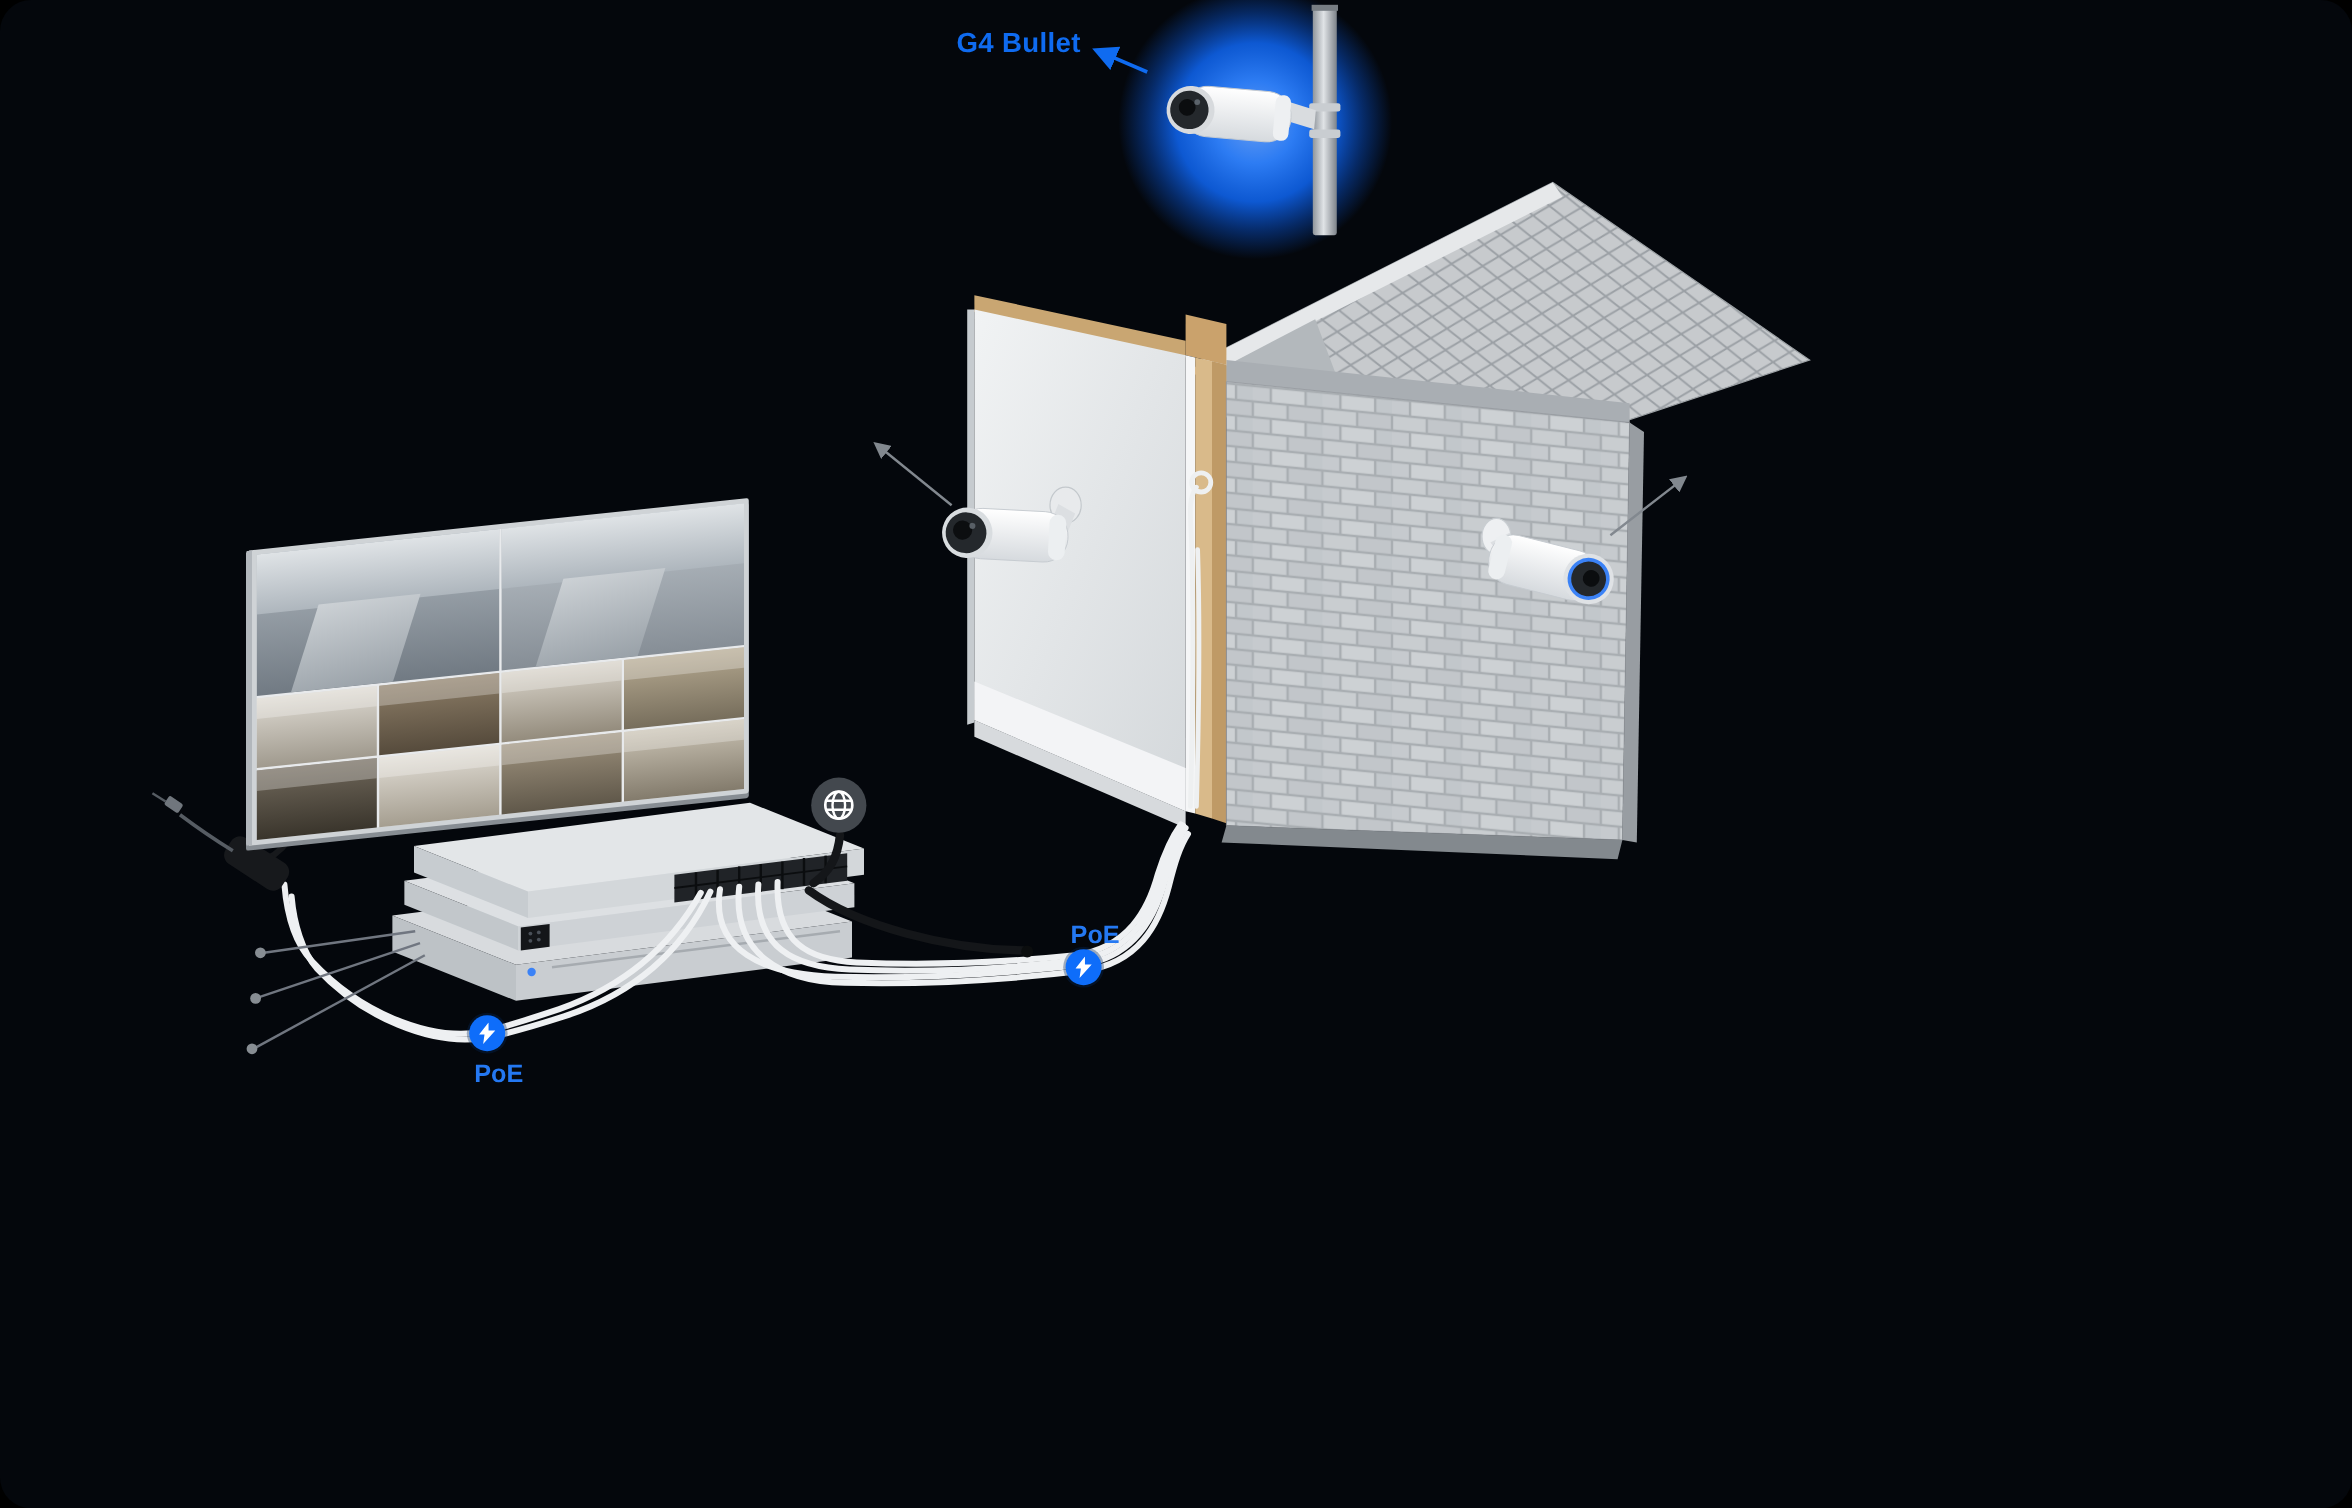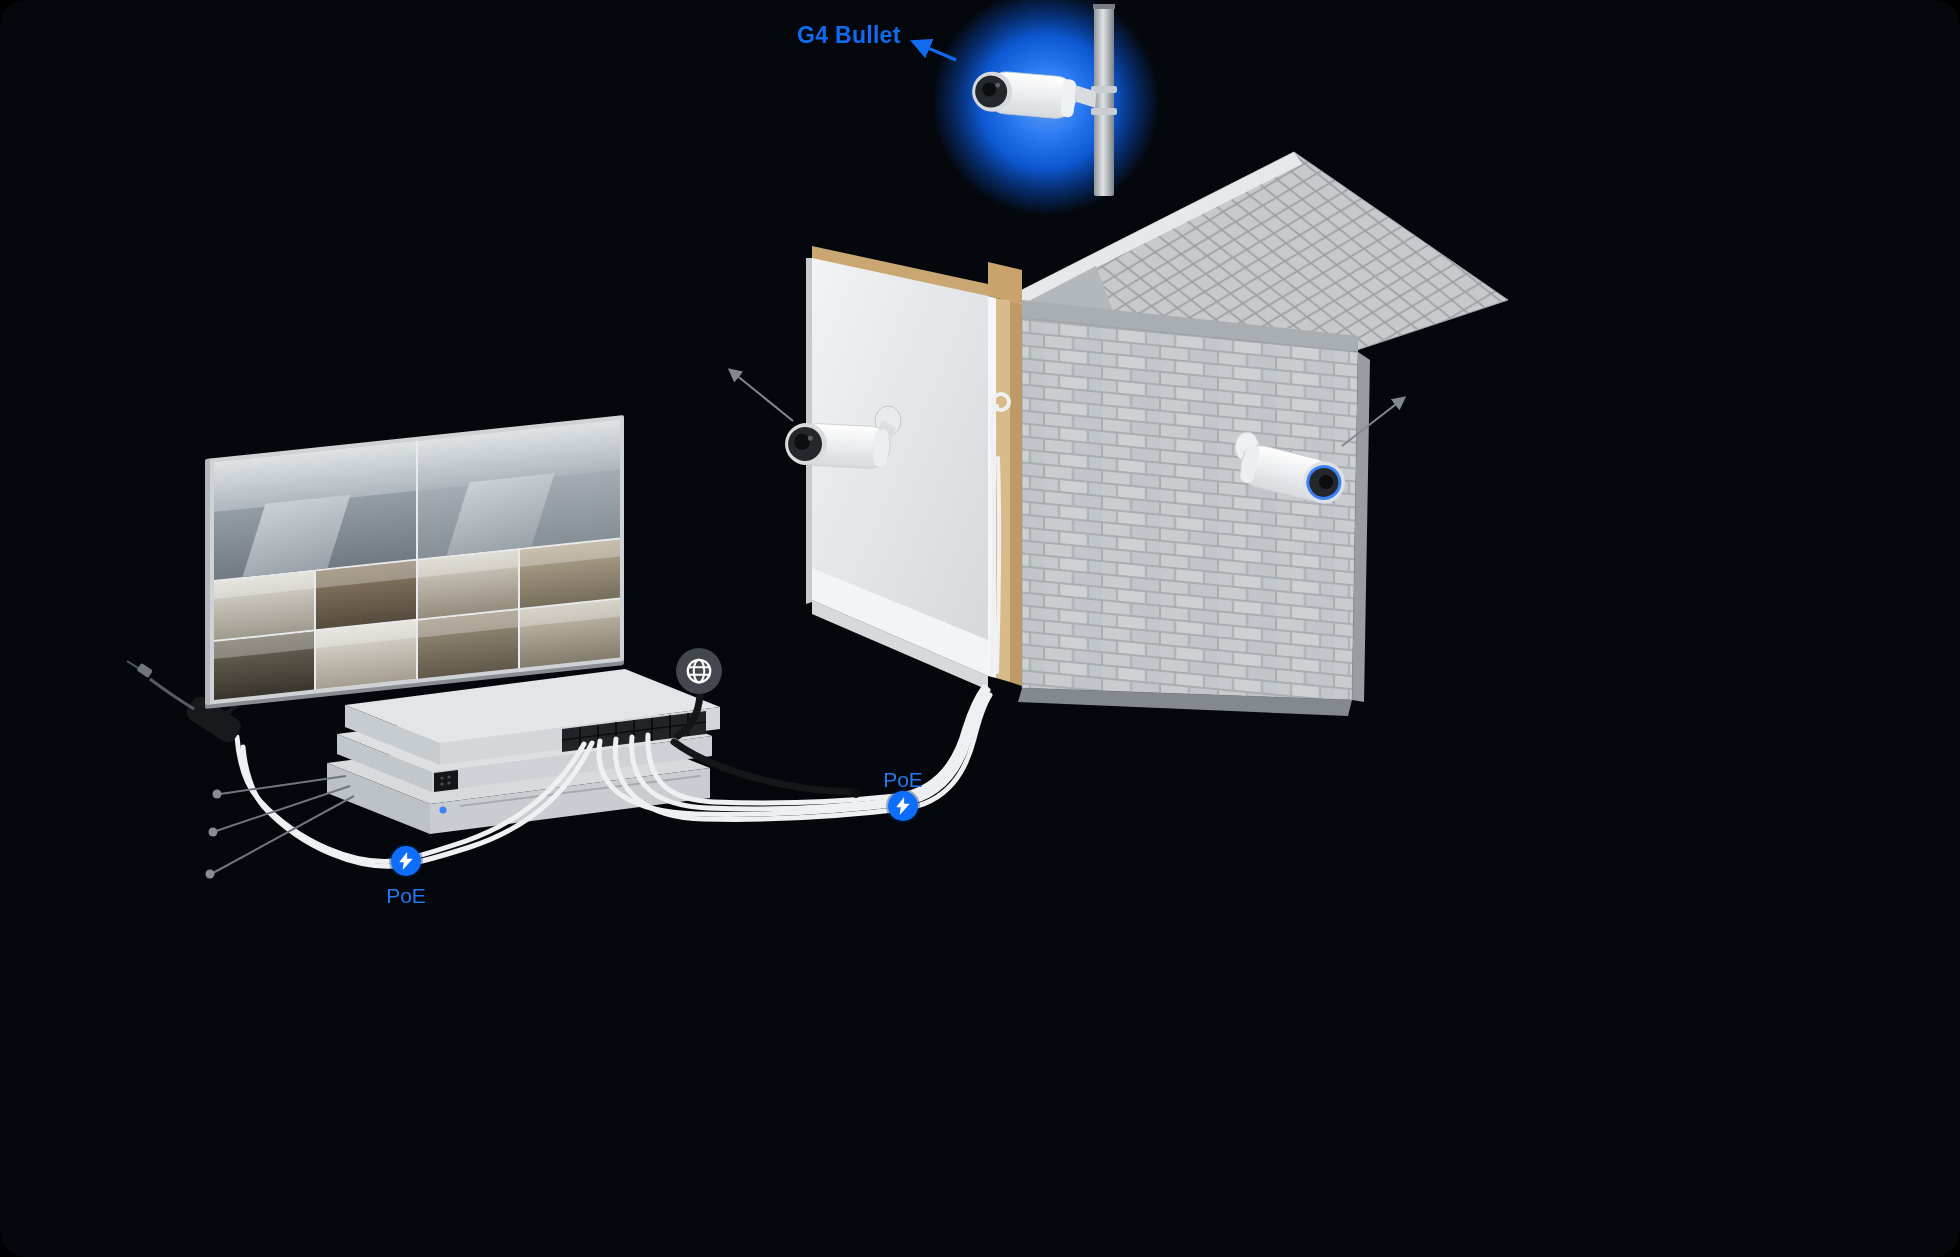--- a/index.html
+++ b/index.html
@@ -6,21 +6,21 @@
   .stage{
     position:relative;width:1960px;height:1257px;background:#04070c;
     border-radius:26px;overflow:hidden;
     font-family:"Liberation Sans",sans-serif;
   }
   .stage svg.scene{position:absolute;left:0;top:0;}
   .overlay{position:absolute;}
 
   
   .g4-label{left:797px;top:22px;color:#0f6bf0;font-size:23px;font-weight:700;letter-spacing:.3px;cursor:pointer;}
-  .poe-label{color:#2478f2;font-size:21px;font-weight:400;width:60px;text-align:center;}
+  .poe-label{color:#2478f2;font-size:21px;font-weight:700;width:60px;text-align:right;}
   .poe-label.right{left:873px;top:768px;}
   .poe-label.left{left:376px;top:884px;}
 
   
   .poe-badge{width:30px;height:30px;border-radius:50%;background:#0e6dfa;
     display:flex;align-items:center;justify-content:center;box-shadow:0 0 0 2px rgba(6,40,90,.35);}
   .poe-badge.right{left:888px;top:791px;}
   .poe-badge.left{left:391px;top:846px;}
 
   

